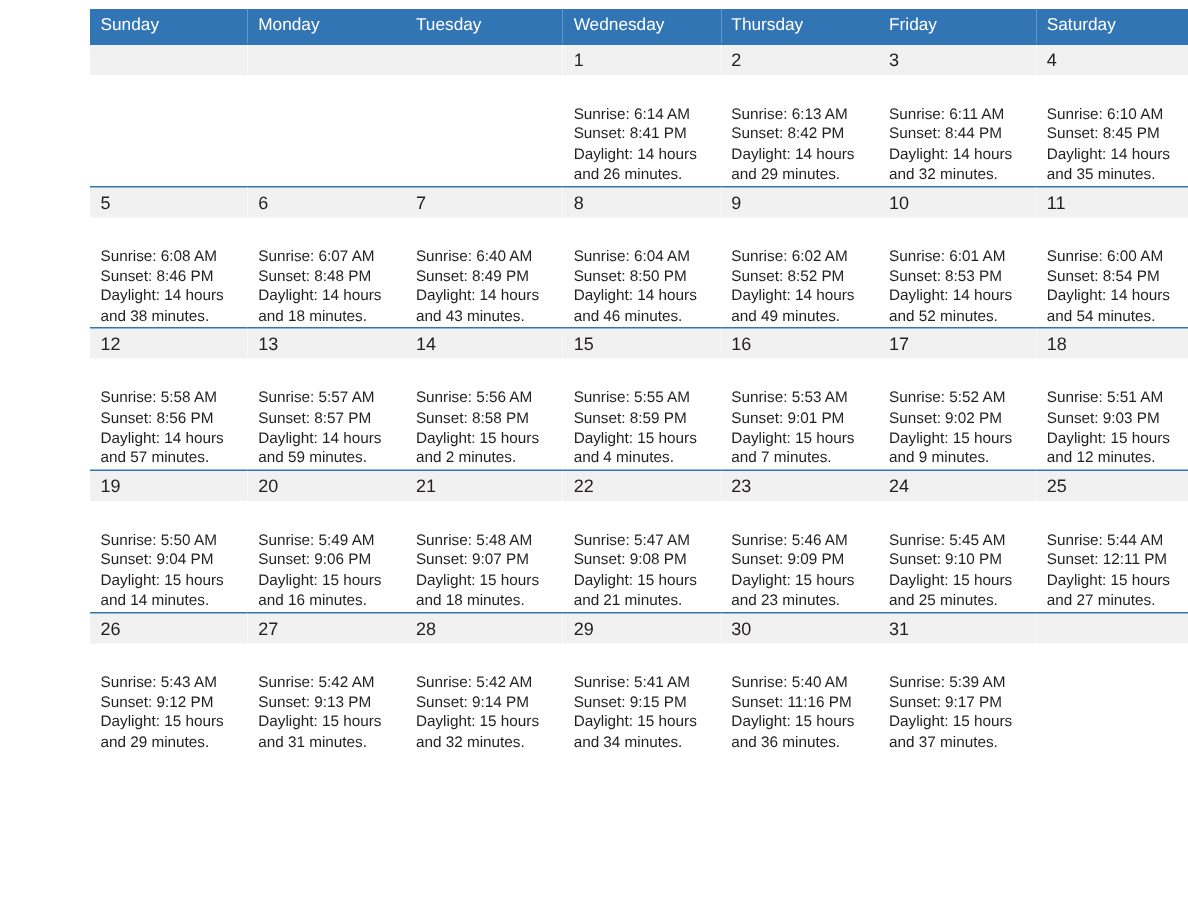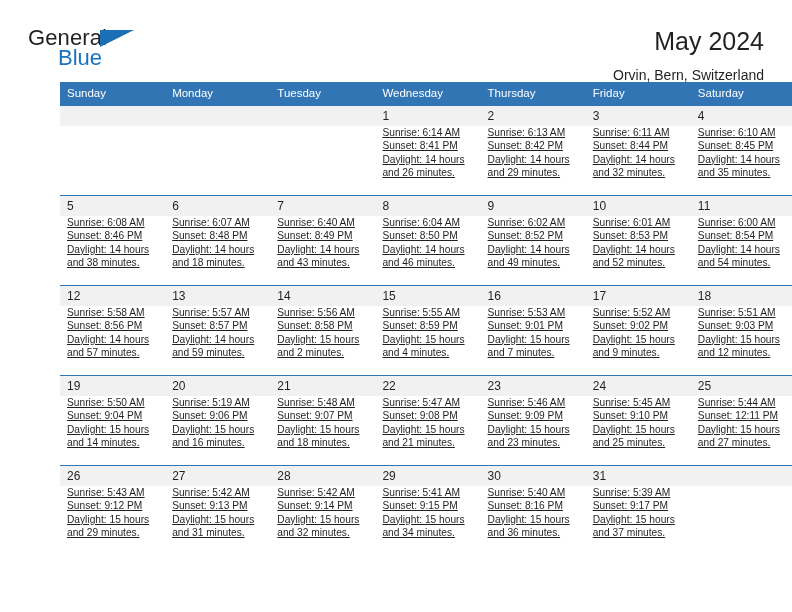--- a/index.html
+++ b/index.html
@@ -105,44 +105,32 @@
   .daynum {
     background: #f1f1f1;
     font-size: 12px;
     color: #231f20;
     padding: 3px 0 3px 7px;
     line-height: 14px;
     height: 20px;
   }
   td.empty .daynum { background: #f1f1f1; }
   .info {
-    padding: 0 4px 0 7px;
+    padding: 20px 4px 0 7px;
     font-size: 10.2px;
     line-height: 13.4px;
     color: #231f20;
-    text-decoration: underline;
   }
   .info div { white-space: nowrap; }
 </style>
 </head>
 <body>
 
 <div class="page">
 
-  <div class="topbar">
-    <div class="logo">
-      <span class="logo-general">General</span>
-      <span class="logo-tri"></span>
-      <span class="logo-blue">Blue</span>
-    </div>
-    <div class="titleblock">
-      <div class="cal-title">May 2024</div>
-      <div class="cal-sub">Orvin, Bern, Switzerland</div>
-    </div>
-  </div>
 
   <table class="calendar">
     <thead>
       <tr>
         <th>Sunday</th>
         <th>Monday</th>
         <th>Tuesday</th>
         <th>Wednesday</th>
         <th>Thursday</th>
         <th>Friday</th>
@@ -333,21 +321,21 @@
             <div class="info">
               <div>Sunrise: 5:50 AM</div>
               <div>Sunset: 9:04 PM</div>
               <div>Daylight: 15 hours</div>
               <div>and 14 minutes.</div>
             </div>
           </td>
           <td>
             <div class="daynum">20</div>
             <div class="info">
-              <div>Sunrise: 5:19 AM</div>
+              <div>Sunrise: 5:49 AM</div>
               <div>Sunset: 9:06 PM</div>
               <div>Daylight: 15 hours</div>
               <div>and 16 minutes.</div>
             </div>
           </td>
           <td>
             <div class="daynum">21</div>
             <div class="info">
               <div>Sunrise: 5:48 AM</div>
               <div>Sunset: 9:07 PM</div>
@@ -426,21 +414,21 @@
               <div>Sunrise: 5:41 AM</div>
               <div>Sunset: 9:15 PM</div>
               <div>Daylight: 15 hours</div>
               <div>and 34 minutes.</div>
             </div>
           </td>
           <td>
             <div class="daynum">30</div>
             <div class="info">
               <div>Sunrise: 5:40 AM</div>
-              <div>Sunset: 8:16 PM</div>
+              <div>Sunset: 11:16 PM</div>
               <div>Daylight: 15 hours</div>
               <div>and 36 minutes.</div>
             </div>
           </td>
           <td>
             <div class="daynum">31</div>
             <div class="info">
               <div>Sunrise: 5:39 AM</div>
               <div>Sunset: 9:17 PM</div>
               <div>Daylight: 15 hours</div>

